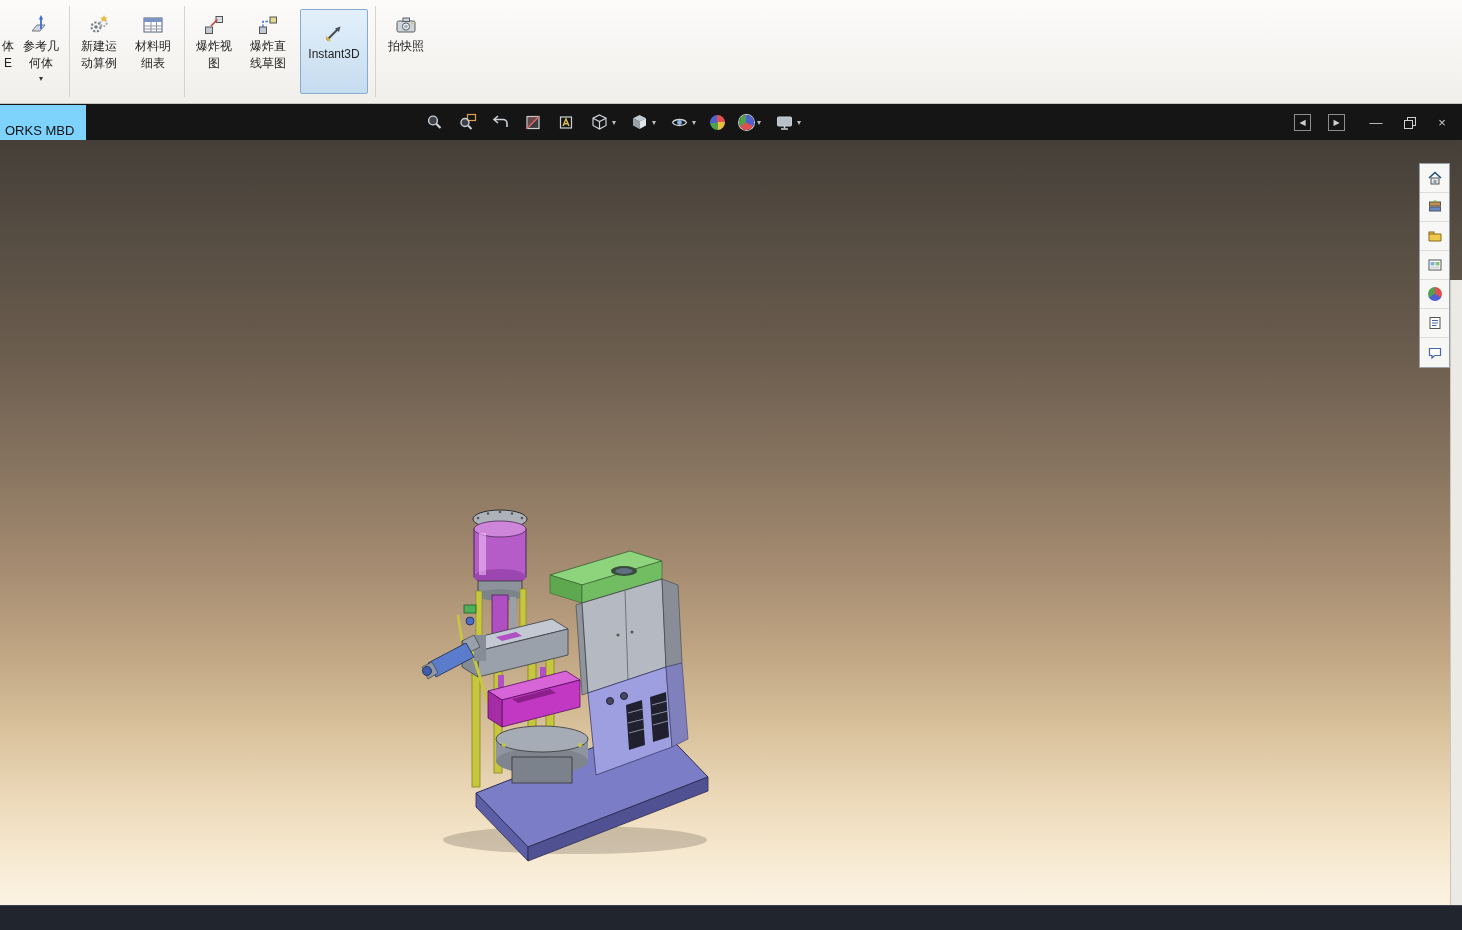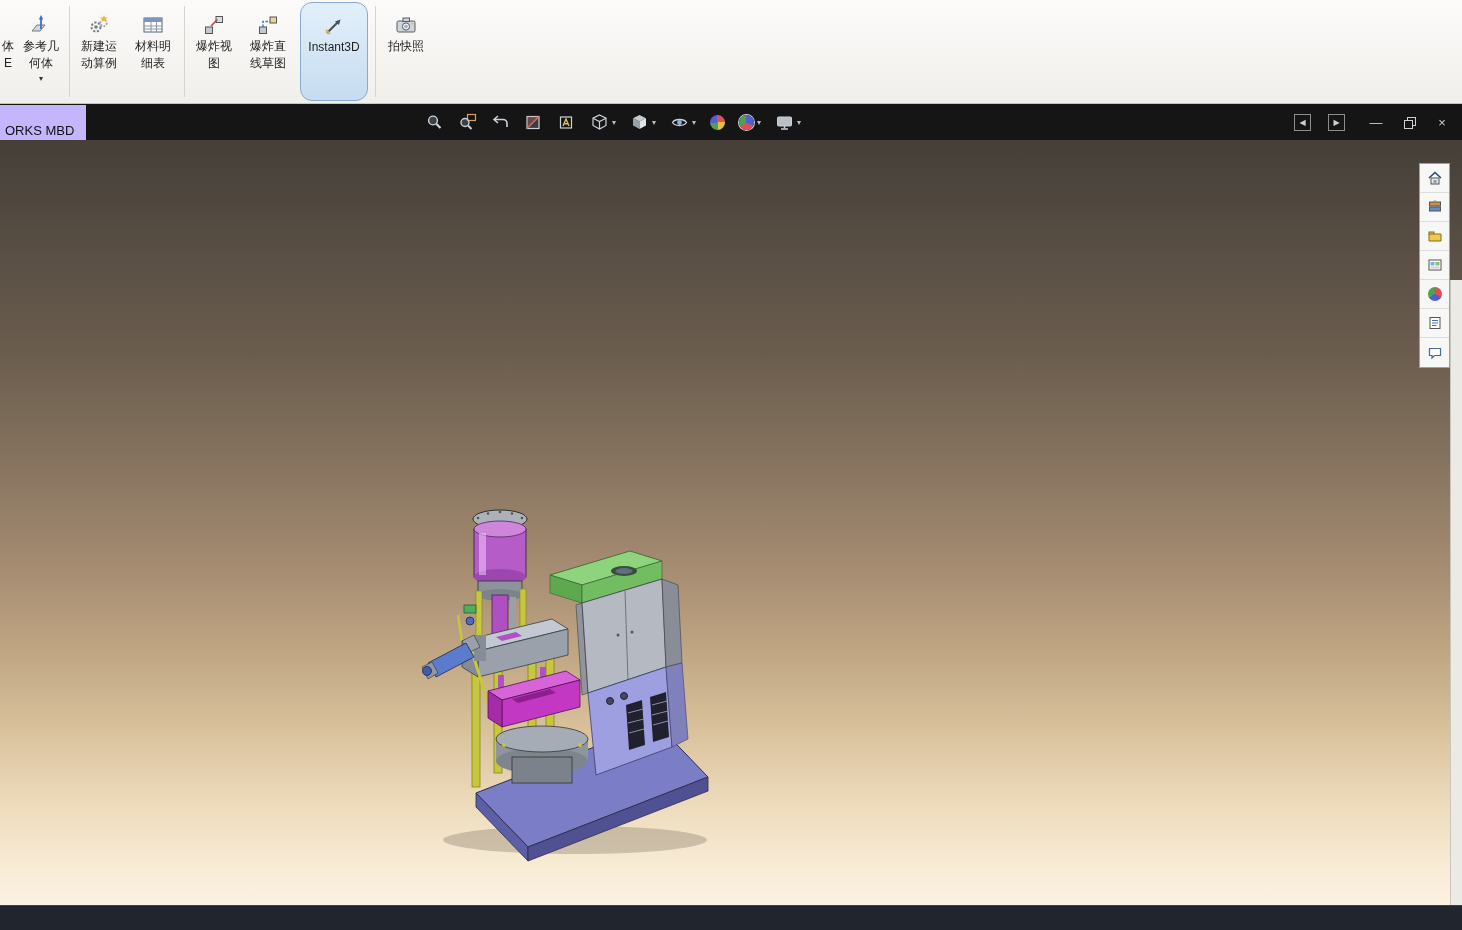--- a/index.html
+++ b/index.html
@@ -8,27 +8,27 @@
 
   
   .ribbon { position:absolute; top:0; left:0; width:1462px; height:104px;
     background:linear-gradient(#fcfbfa,#f1efeb); border-bottom:1px solid #c9c6c0;
     display:flex; align-items:stretch; }
   .rbtn { display:flex; flex-direction:column; align-items:center; padding-top:9px;
     margin:2px 1px; font-size:12px; color:#1f1f1f; text-align:center; flex:0 0 auto; }
   .rbtn .ricon { height:27px; display:flex; align-items:center; justify-content:center; }
   .rbtn .l { line-height:17px; white-space:nowrap; }
   .rbtn .caret { font-size:8px; color:#333; margin-top:3px; line-height:8px; }
-  .rbtn.active { background:linear-gradient(#e3f0fb,#c6dcef); border:1px solid #86abce; border-radius:12px; margin:2px 4px;text-align:right; }
+  .rbtn.active { background:linear-gradient(#e3f0fb,#c6dcef); border:1px solid #86abce; border-radius:2px; margin:9px 4px;text-align:right; }
   .rbtn.clipped { width:16px; overflow:hidden; margin:2px 0; }
   .rsep { width:1px; background:#d8d4cd; margin:6px 3px; flex:0 0 auto; }
 
   
   .titlebar { position:absolute; top:104px; left:0; width:1462px; height:36px; background:#151515; }
-  .doc-tab { position:absolute; left:0; top:1px; height:40px; background:#c4b5fd; color:#111;
+  .doc-tab { position:absolute; left:0; top:1px; height:40px; background:#7dd3fc; color:#111;
     font-size:13px; display:flex; align-items:center; padding:11px 12px 0 5px; }
   .hud { position:absolute; left:418px; top:0; height:36px; display:flex; align-items:center; }
   .hud-item { display:flex; align-items:center; padding:0 7px; height:30px; cursor:default; }
   .hud .caret { color:#b9bdc3; font-size:8px; margin-left:3px; }
   .ball { width:15px; height:15px; border-radius:50%; display:inline-block;
     background:conic-gradient(#e05050 0 90deg, #e8c040 0 180deg, #50a050 0 270deg, #5060d0 0 360deg); }
   .ball.scene { background:conic-gradient(#5060d0 0 120deg, #e05050 0 240deg, #50a050 0 360deg); box-shadow:0 0 0 1px #cfd4da; }
   .winctl { position:absolute; right:6px; top:0; height:36px; display:flex; align-items:center; gap:5px; }
   .pane-arrow { width:17px; height:17px; border:1px solid #8d8d8d; color:#cfcfcf; font-size:8px;
     display:flex; align-items:center; justify-content:center; margin-right:12px; }

